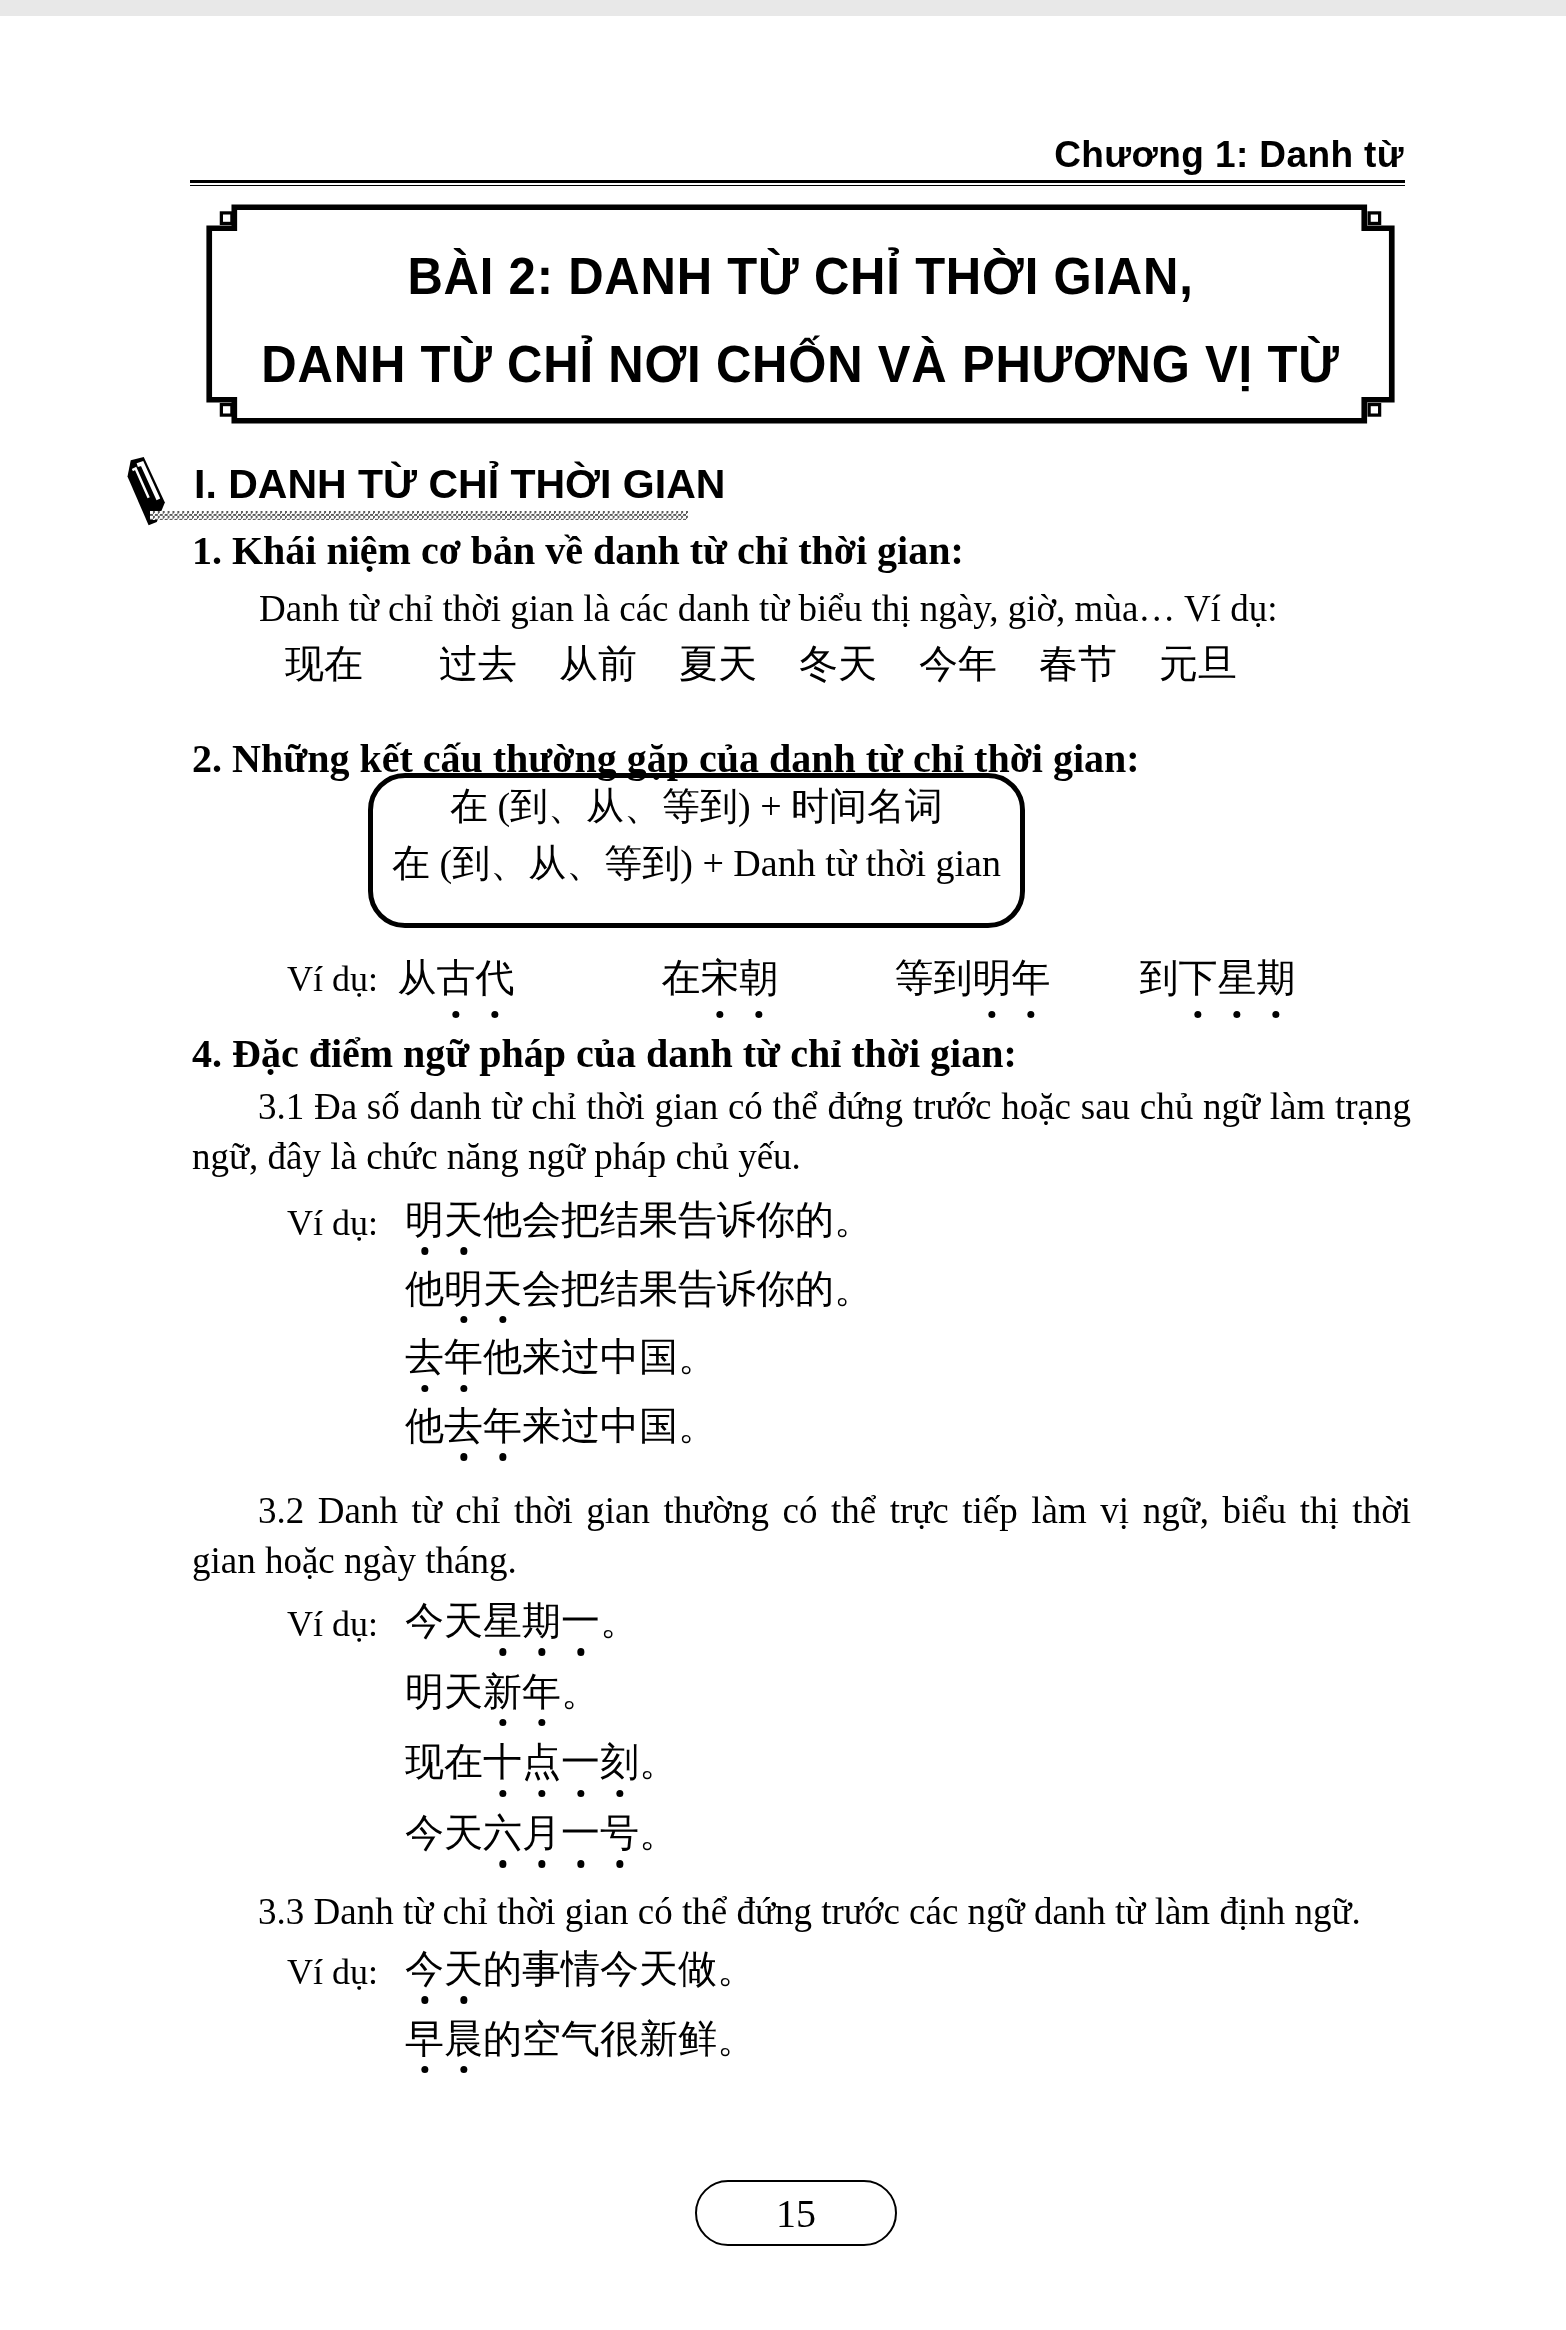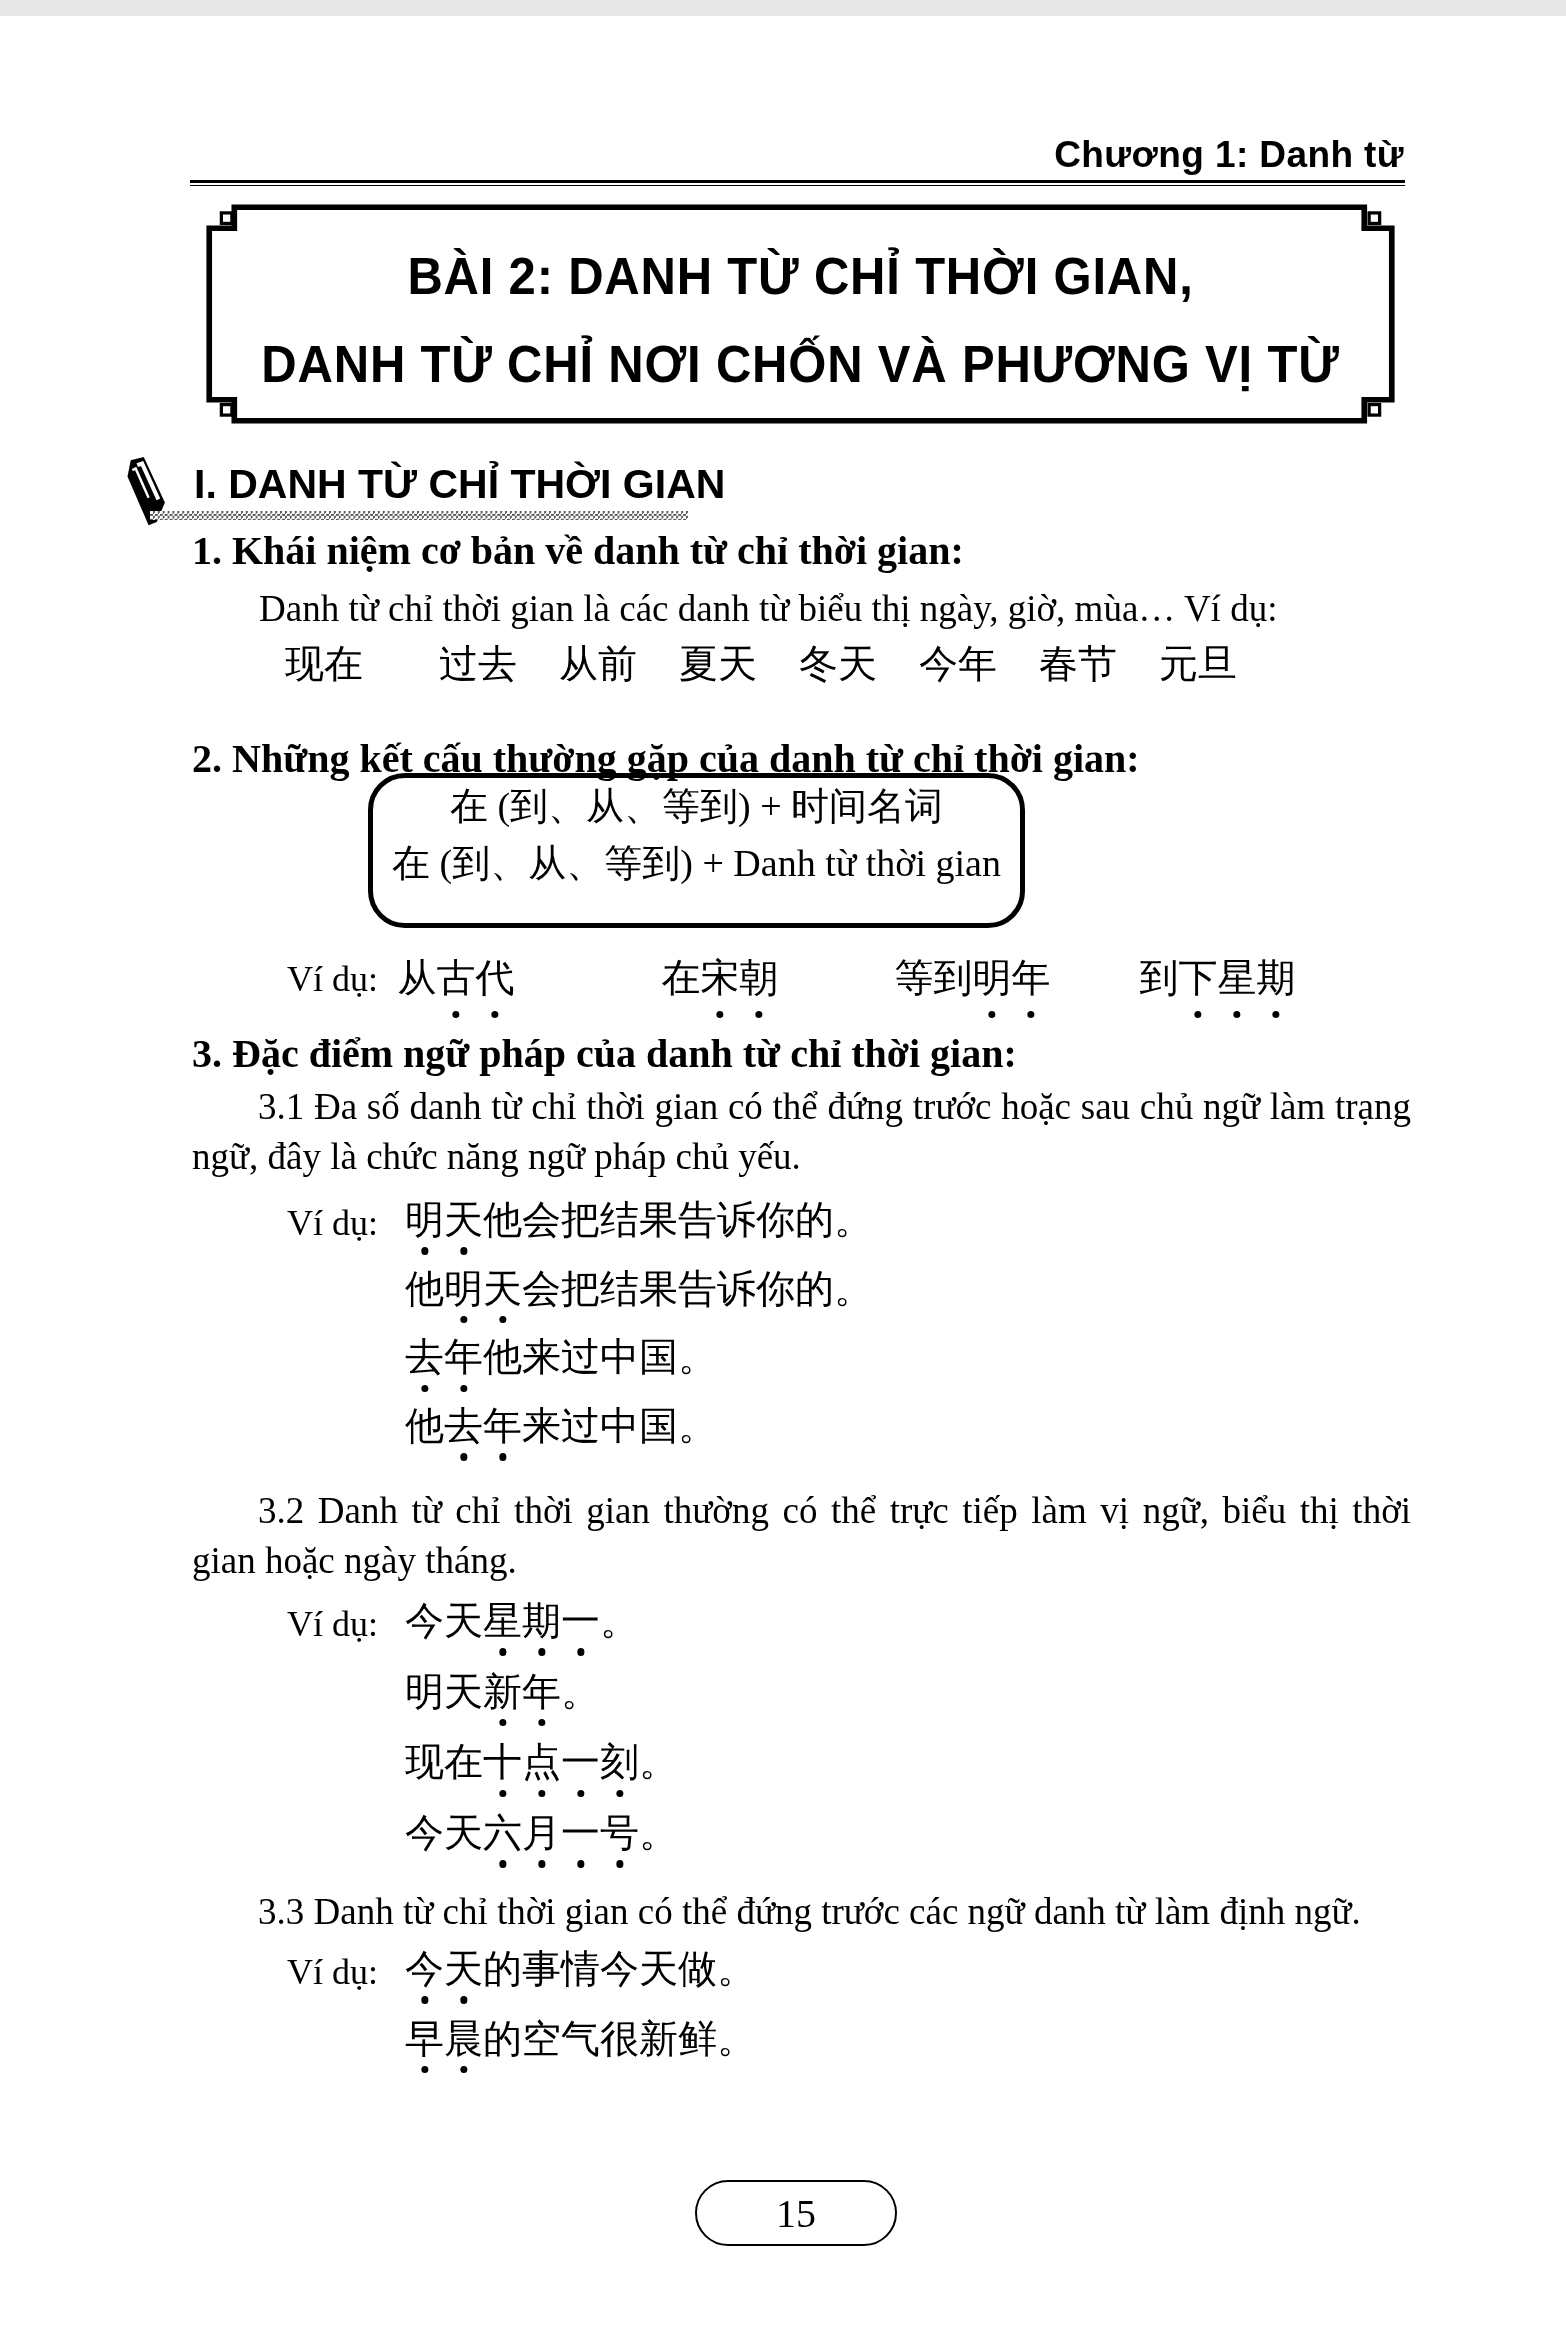--- a/index.html
+++ b/index.html
@@ -134,21 +134,21 @@
     <div>在 (到、从、等到) + Danh từ thời gian</div>
   </div>
   <div class="vidu2">
     <span class="ex-label">Ví dụ:</span>
     <span class="item cjk">从<span class="ec">古</span><span class="ec">代</span></span>
     <span class="item cjk">在<span class="ec">宋</span><span class="ec">朝</span></span>
     <span class="item cjk">等到<span class="ec">明</span><span class="ec">年</span></span>
     <span class="item cjk">到<span class="ec">下</span><span class="ec">星</span><span class="ec">期</span></span>
   </div>
 
-  <div class="h-num h3">3. Đặc điểm ngữ pháp của danh từ chỉ thời gian:</div>
+  <div class="h-num h3">4. Đặc điểm ngữ pháp của danh từ chỉ thời gian:</div>
 
   <div class="para p31">3.1 Đa số danh từ chỉ thời gian có thể đứng trước hoặc sau chủ ngữ làm trạng ngữ, đây là chức năng ngữ pháp chủ yếu.</div>
   <div class="ex-block exb31">
     <span class="ex-label">Ví dụ:</span>
     <div class="ex-rows">
       <div class="ex-row cjk"><span class="ec">明</span><span class="ec">天</span>他会把结果告诉你的。</div>
       <div class="ex-row cjk">他<span class="ec">明</span><span class="ec">天</span>会把结果告诉你的。</div>
       <div class="ex-row cjk"><span class="ec">去</span><span class="ec">年</span>他来过中国。</div>
       <div class="ex-row cjk">他<span class="ec">去</span><span class="ec">年</span>来过中国。</div>
     </div>

